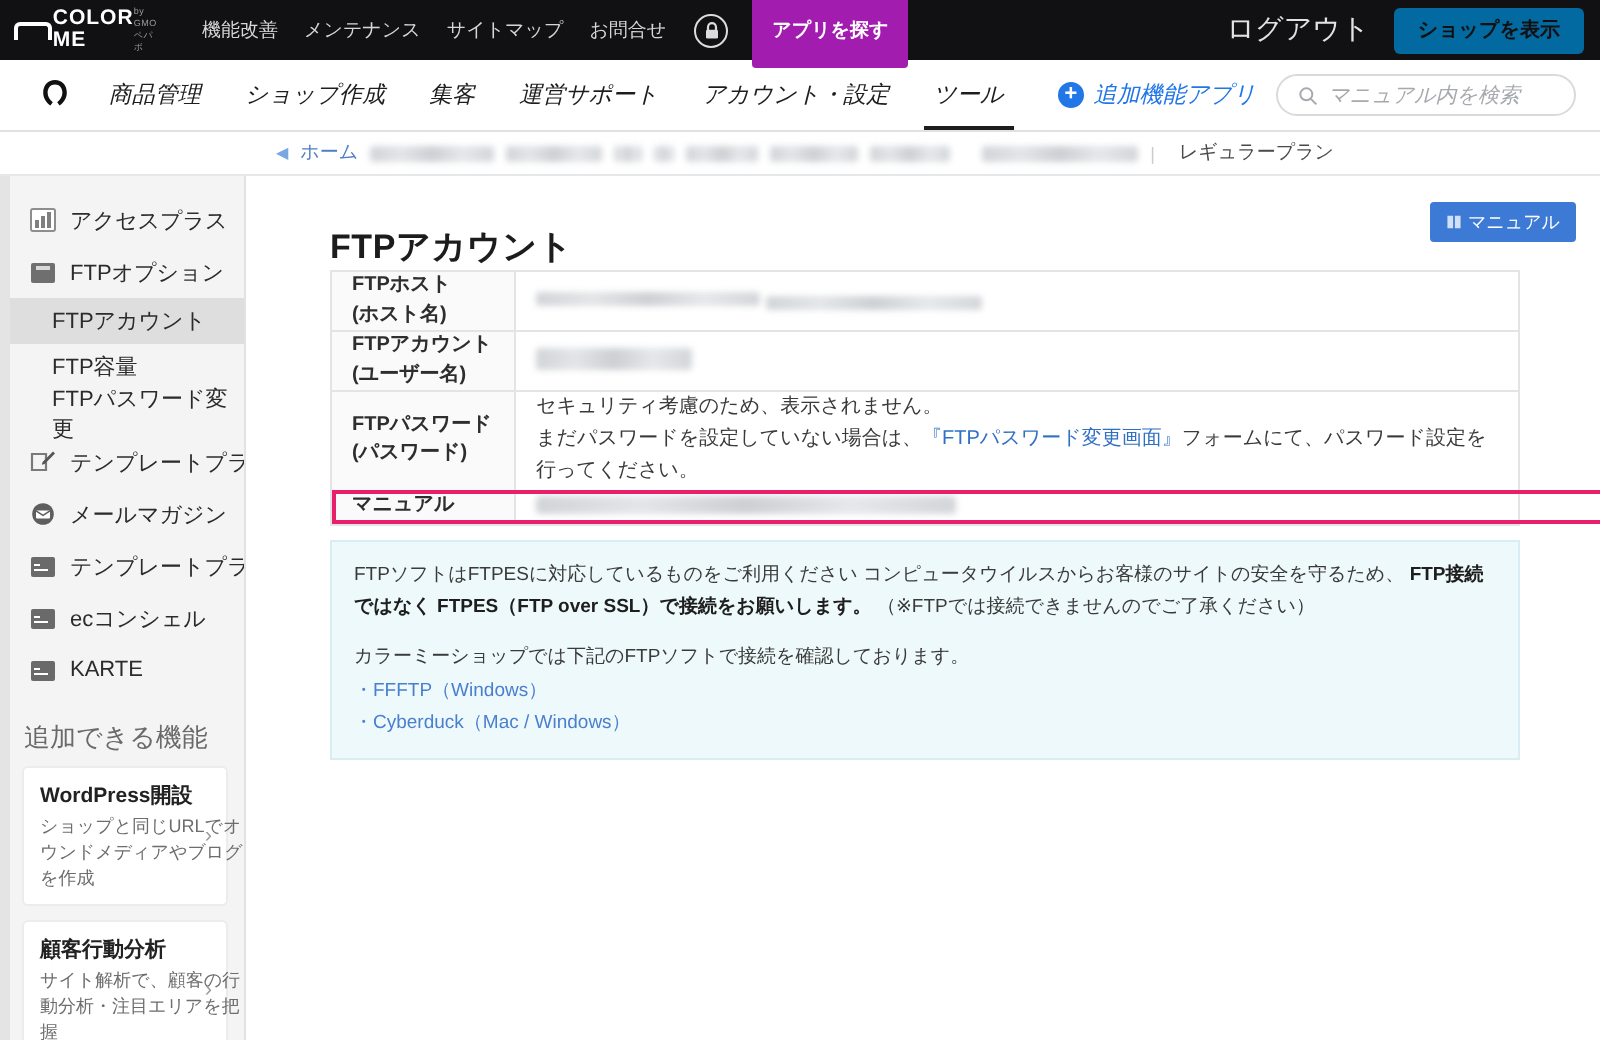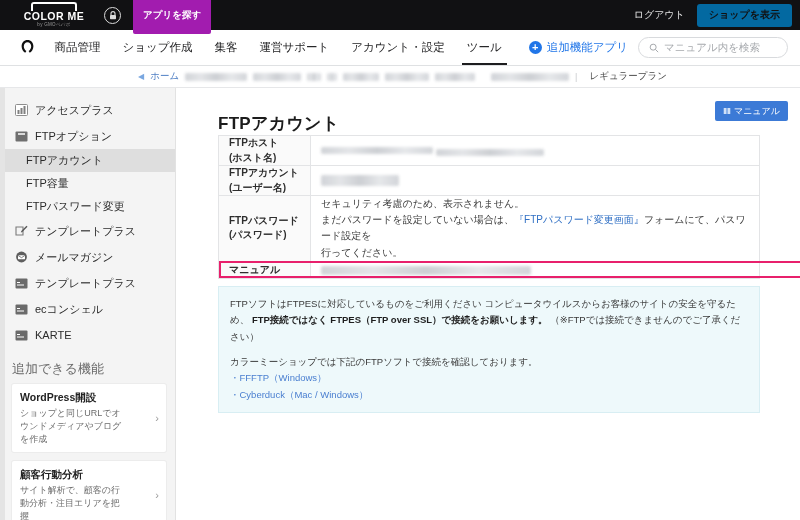--- a/index.html
+++ b/index.html
@@ -10,49 +10,49 @@
     color:#333;
     font-size:12px;
     -webkit-font-smoothing:antialiased;
   }
 
   
   .topbar {
     height:30px; background:#111113; display:flex; align-items:center;
     padding:0 8px 0 0; position:relative;
   }
-  .brand { width:72px; margin-left:18px; display:flex; flex-direction:column; align-items:center; }
+  .brand { width:72px; margin-left:7px; display:flex; flex-direction:row; align-items:center; }
   .brand-roof {
     width:46px; height:9px; border:2px solid #fff; border-bottom:none;
     border-radius:3px 3px 0 0;
   }
   .brand-name { color:#fff; font-weight:bold; font-size:10.5px; letter-spacing:.5px; line-height:11px; }
   .brand-sub { color:#9a9a9a; font-size:4.5px; letter-spacing:.3px; line-height:6px; }
   .top-links { display:flex; align-items:center; gap:13px; margin-left:22px; }
   .top-links a { color:#d6d6d6; text-decoration:none; font-size:9.5px; }
   .lock-icon {
     width:17px; height:17px; border-radius:50%; border:1.4px solid #dcdcdc;
     display:flex; align-items:center; justify-content:center; margin-left:14px;
   }
   .lock-icon svg { display:block; }
   .app-btn {
     margin-left:12px; background:#a21caf; color:#fff; font-size:9.5px;
     padding:12px 10px; border-radius:2px; font-weight:bold; white-space:nowrap;
   }
   .top-right { margin-left:auto; display:flex; align-items:center; gap:12px; }
-  .top-right .logout { color:#e2e2e2; font-size:10px; text-decoration:none; }
+  .top-right .logout { color:#e2e2e2; font-size:14px; text-decoration:none; }
   .shop-btn {
     background:#0369a1; color:#111; font-size:10px; font-weight:bold;
     padding:4.5px 12px; border-radius:3px; white-space:nowrap;
   }
 
   
   .navbar {
     height:36px; background:#fff; border-bottom:1px solid #dfe1e3;
-    display:flex; align-items:stretch; padding-left:12px;
+    display:flex; align-items:stretch; padding-left:12px;font-style:italic;
   }
   .nav-logo { width:40px; display:flex; align-items:center; justify-content:center; }
   .nav-items { display:flex; align-items:stretch; }
   .nav-item {
     display:flex; align-items:center; padding:0 11px; font-size:11.5px;
     color:#1d1d1f; white-space:nowrap; position:relative; cursor:pointer;
   }
   .nav-item.active::after {
     content:""; position:absolute; left:6px; right:6px; bottom:0; height:2.5px; background:#1d1d1f;
   }
@@ -85,21 +85,21 @@
     filter:blur(1.6px); opacity:.85; vertical-align:middle;
   }
   .crumb-plan { color:#4a4a4a; font-size:9.5px; margin-left:6px; }
   .crumb-sep { color:#c9cbce; font-size:9px; }
 
   
   .shell { display:flex; height:432px; }
 
   
   .sidebar {
-    width:176px; background:#f4f4f4; border-right:1px solid #e2e2e2;
+    width:123px; background:#f4f4f4; border-right:1px solid #e2e2e2;
     position:relative; overflow:hidden;
   }
   .side-edge { position:absolute; left:0; top:0; bottom:0; width:5px; background:#e4e4e4; }
   .side-list { padding-top:9px; }
   .side-item {
     display:flex; align-items:center; gap:7px; height:26px; padding-left:14px;
     font-size:11px; color:#2b2b2b; cursor:pointer; white-space:nowrap;
   }
   .side-item .ic { width:14px; height:13px; flex:0 0 14px; display:flex; align-items:center; justify-content:center; }
   .side-sub {
@@ -149,20 +149,26 @@
   .notice .gap { margin-top:9px; }
 </style>
 </head>
 <body>
 
 <div class="topbar">
   <div class="brand">
     <div class="brand-roof"></div>
     <div class="brand-name">COLOR ME</div>
     <div class="brand-sub">by GMOペパボ</div>
+  </div>
+  <div class="top-links">
+    <a href="#">機能改善</a>
+    <a href="#">メンテナンス</a>
+    <a href="#">サイトマップ</a>
+    <a href="#">お問合せ</a>
   </div>
   <div class="lock-icon">
     <svg width="8" height="9" viewBox="0 0 8 9">
         <path d="M2 4V2.6a2 2 0 014 0V4" fill="none" stroke="#dcdcdc" stroke-width="1.1"></path>
         <rect x="1" y="3.9" width="6" height="4.4" rx=".7" fill="#dcdcdc"></rect>
       </svg>
   </div>
   <div class="app-btn">アプリを探す</div>
   <div class="top-right">
     <a href="#" class="logout">ログアウト</a>

